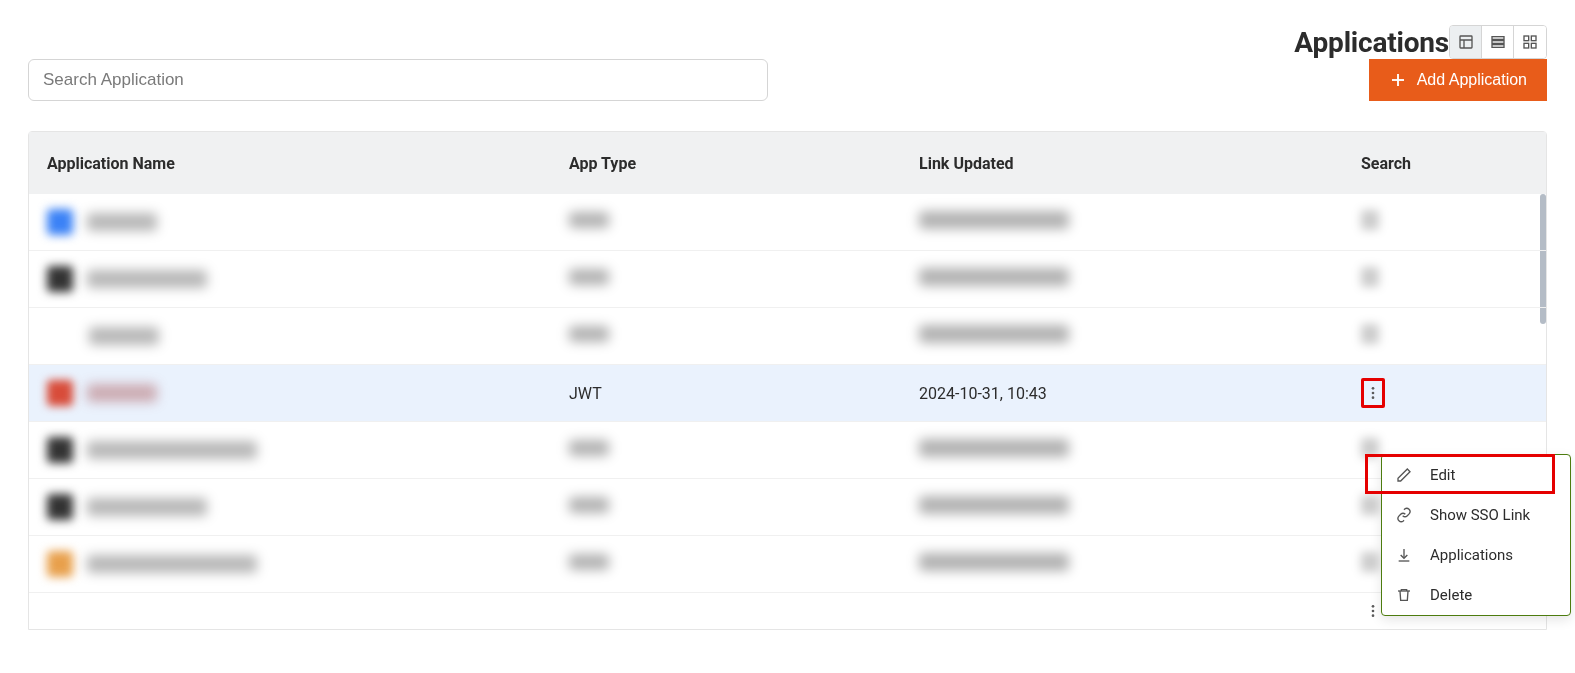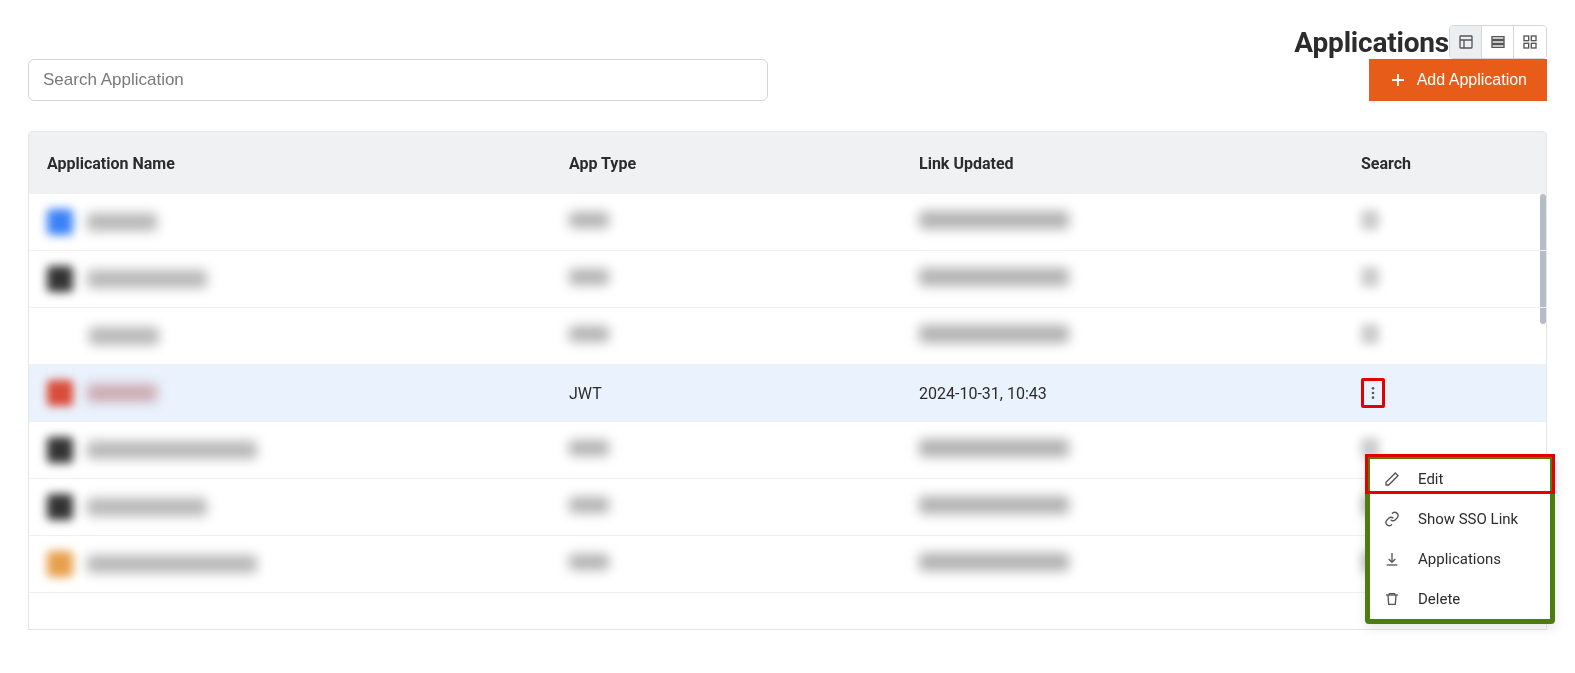--- a/index.html
+++ b/index.html
@@ -30,21 +30,21 @@
 .app-icon-red { width: 26px; height: 26px; border-radius: 4px; background: #d84c3a; filter: blur(4px); }
 .blur-text-short { display: inline-block; width: 70px; height: 18px; background: rgba(0,0,0,0.28); border-radius: 4px; filter: blur(6px); }
 .blur-text-med   { display: inline-block; width: 120px; height: 18px; background: rgba(0,0,0,0.28); border-radius: 4px; filter: blur(6px); }
 .blur-text-long  { display: inline-block; width: 170px; height: 18px; background: rgba(0,0,0,0.28); border-radius: 4px; filter: blur(6px); }
 .blur-type  { display: inline-block; width: 40px; height: 16px; background: rgba(0,0,0,0.3); border-radius: 4px; filter: blur(6px); }
 .blur-date  { display: inline-block; width: 150px; height: 18px; background: rgba(0,0,0,0.3); border-radius: 4px; filter: blur(6px); }
 .blur-act   { display: inline-block; width: 18px; height: 20px; background: rgba(0,0,0,0.2); border-radius: 3px; filter: blur(5px); }
 .more-btn { width: 24px; height: 30px; display: flex; align-items: center; justify-content: center; cursor: pointer; }
 .more-btn.highlighted { border: 3px solid #e50000; border-radius: 2px; }
 .dots-svg { width: 16px; height: 16px; }
-.menu { position: absolute; top: 454px; right: 20px; width: 190px; background: #fff; border: 5px solid #4d7c0f; border-radius: 4px; box-shadow: 0 4px 12px rgba(0,0,0,0.1); z-index: 10; }
+.menu { position: absolute; top: 454px; right: 4px; width: 190px; background: #fff; border: 1px solid #4d7c0f; border-radius: 4px; box-shadow: 0 4px 12px rgba(0,0,0,0.1); z-index: 10; }
 .menu-item { display: flex; align-items: center; gap: 18px; height: 40px; padding: 0 14px; font-size: 15px; color: #2c2c2c; cursor: pointer; }
 .menu-item svg { width: 16px; height: 16px; flex-shrink: 0; }
 .menu-highlight { position: absolute; top: 454px; right: 20px; width: 190px; height: 40px; border: 3px solid #e50000; z-index: 20; pointer-events: none; box-sizing: border-box; }
 .scrollbar-fake { position: absolute; right: 0; top: 62px; width: 6px; height: 130px; background: #b4bcc6; border-radius: 3px; }
 </style>
 </head>
 <body>
 
 <div class="container">
   <div class="header-row">

